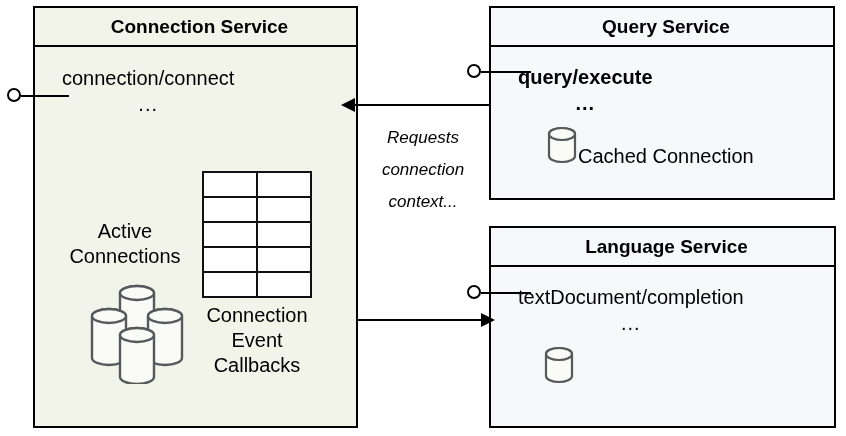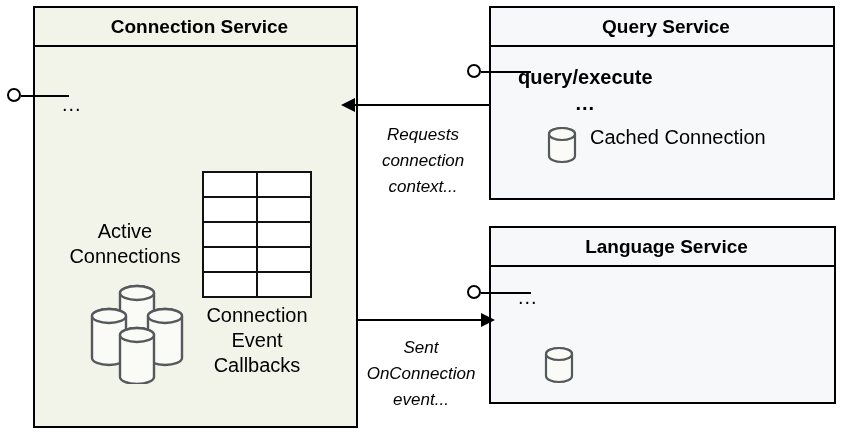--- a/index.html
+++ b/index.html
@@ -58,21 +58,21 @@
     top: 6px;
     width: 346px;
     height: 194px;
     background: #F7F8FA;
   }
   
   #language-service {
     left: 489px;
     top: 226px;
     width: 347px;
-    height: 178px;
+    height: 202px;
     background: #F7F8FA;
   }
 
   
   .ops {
     position: absolute;
     color: #000000;
     font-size: 20px;
     line-height: 26px;
     white-space: nowrap;
@@ -124,21 +124,21 @@
   .arrow-head.right {
     border-top: 7px solid transparent;
     border-bottom: 7px solid transparent;
     border-left: 14px solid #000000;
   }
 
   .arrow-label {
     position: absolute;
     font-style: italic;
     font-size: 17px;
-    line-height: 26px;
+    line-height: 32px;
     color: #000000;
     text-align: center;
     white-space: pre-line;
   }
 
   
   .artifact-label {
     position: absolute;
     font-size: 20px;
     line-height: 25px;
@@ -162,43 +162,42 @@
     background: #ffffff;
   }
 
   
   .db-icon { position: absolute; }
 
   
   .db-row {
     position: absolute;
     display: flex;
-    align-items: flex-start;
-    gap: 12px;
+    align-items: flex-end;
   }
   .db-caption {
     font-size: 20px;
     line-height: 25px;
     color: #000000;
     white-space: pre-line;
     text-align: center;
   }
 </style>
 </head>
 <body>
 
 <div id="canvas">
 
   <div class="component" id="connection-service">
     <div class="comp-header">
       <span class="comp-title">Connection Service</span>
     </div>
     <div class="comp-body">
       <div class="ops" style="left:27px; top:18px;">
-        <br>
+        <span>connection/connect</span><br>
         <span class="dots">...</span>
       </div>
 
       <div class="artifact-label" style="left:10px; top:172px; width:160px;">Active
 Connections</div>
 
       <div class="db-icon" style="left:46px; top:232px;">
         <svg width="112" height="105" viewBox="0 0 112 105">
           <g fill="#FAFAF7" stroke="#55595B" stroke-width="2.4" stroke-linejoin="round">
 
@@ -269,20 +268,21 @@
     <span class="ball"></span>
     <span class="stem" style="left:14px; width:50px;"></span>
   </div>
 
   <div class="component" id="language-service">
     <div class="comp-header">
       <span class="comp-title">Language Service</span>
     </div>
     <div class="comp-body">
       <div class="ops" style="left:27px; top:17px;">
+        <span>textDocument/completion</span>
         <span class="dots">...</span>
       </div>
 
       <div class="db-row" style="left:52px; top:78px;">
         <span>
           <svg width="32" height="40" viewBox="0 0 32 40">
             <g fill="#FAFAF7" stroke="#55595B" stroke-width="2.2" stroke-linejoin="round">
               <path d="M3 9 a13 6 0 0 1 26 0 v22 a13 6 0 0 1 -26 0 z"></path>
               <ellipse cx="16" cy="9" rx="13" ry="6"></ellipse>
             </g>
@@ -298,17 +298,14 @@
   </div>
 
   <div class="arrow-line" style="left:355px; top:104px; width:136px;"></div>
   <div class="arrow-head left" style="left:341px; top:98px;"></div>
   <div class="arrow-label" style="left:358px; top:122px; width:130px;">Requests
 connection
 context...</div>
 
   <div class="arrow-line" style="left:356px; top:319px; width:126px;"></div>
   <div class="arrow-head right" style="left:481px; top:313px;"></div>
-  <div class="arrow-label" style="left:355px; top:335px; width:132px;">Sent
-OnConnection
-event...</div>
 
 </div>
 
 </body></html>

